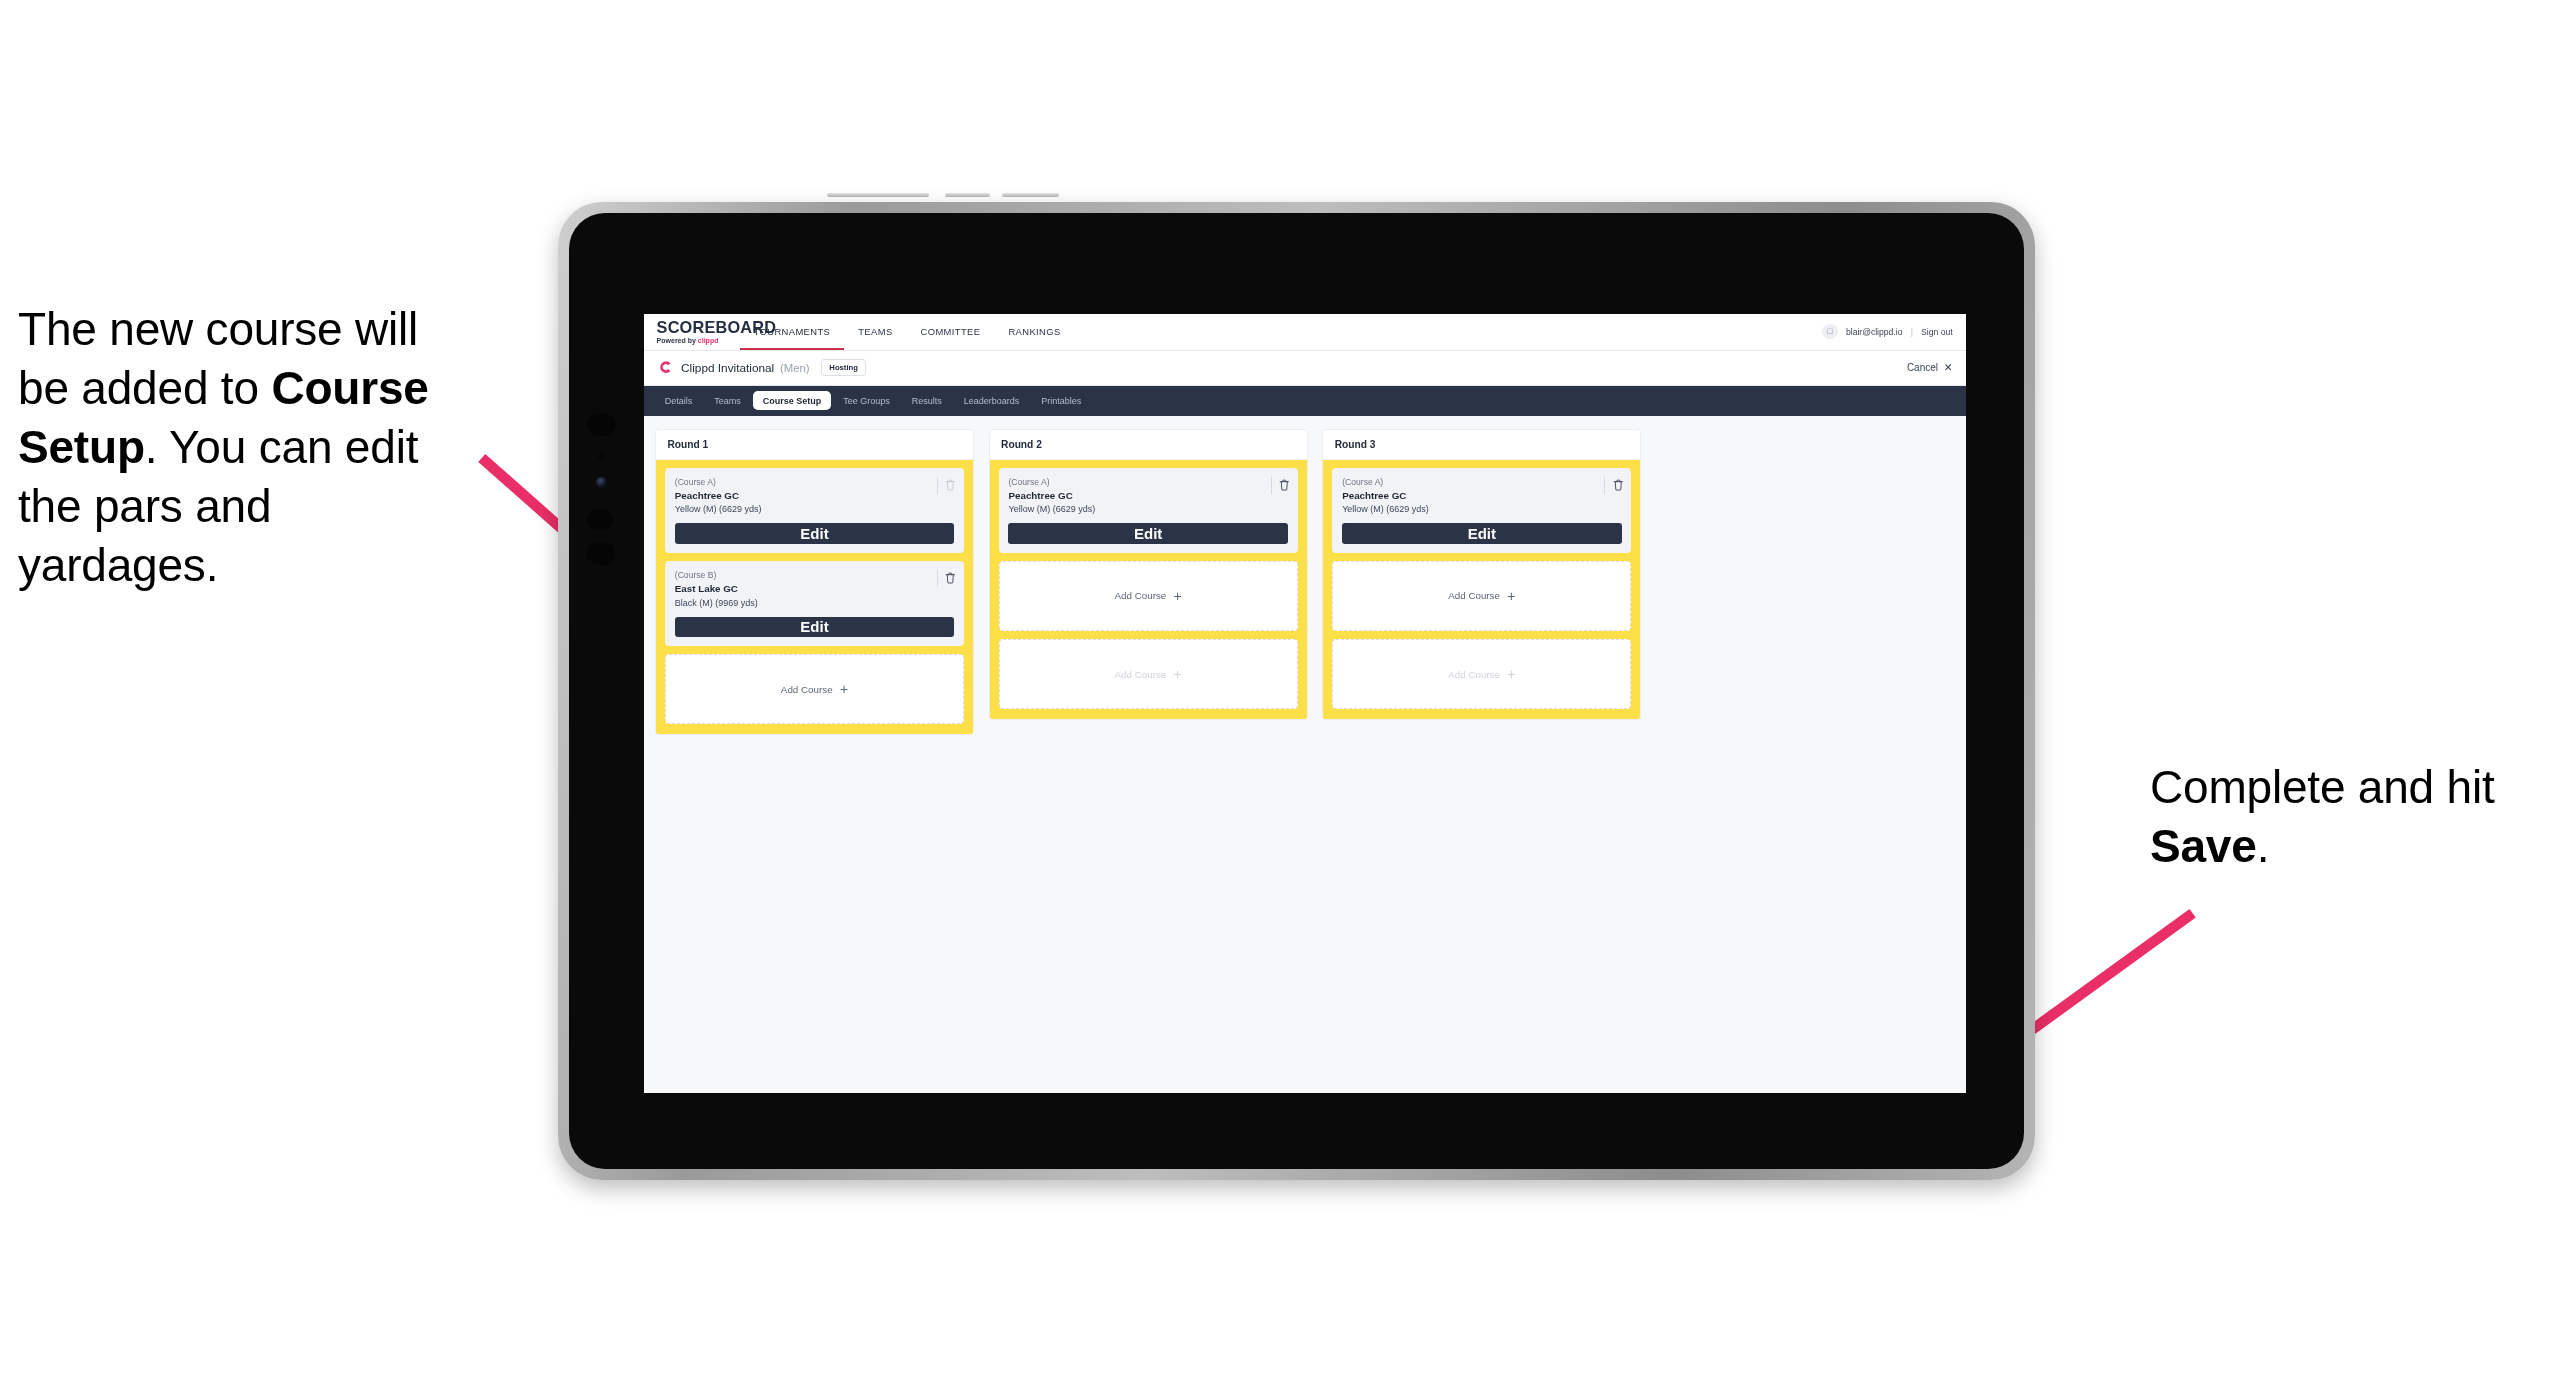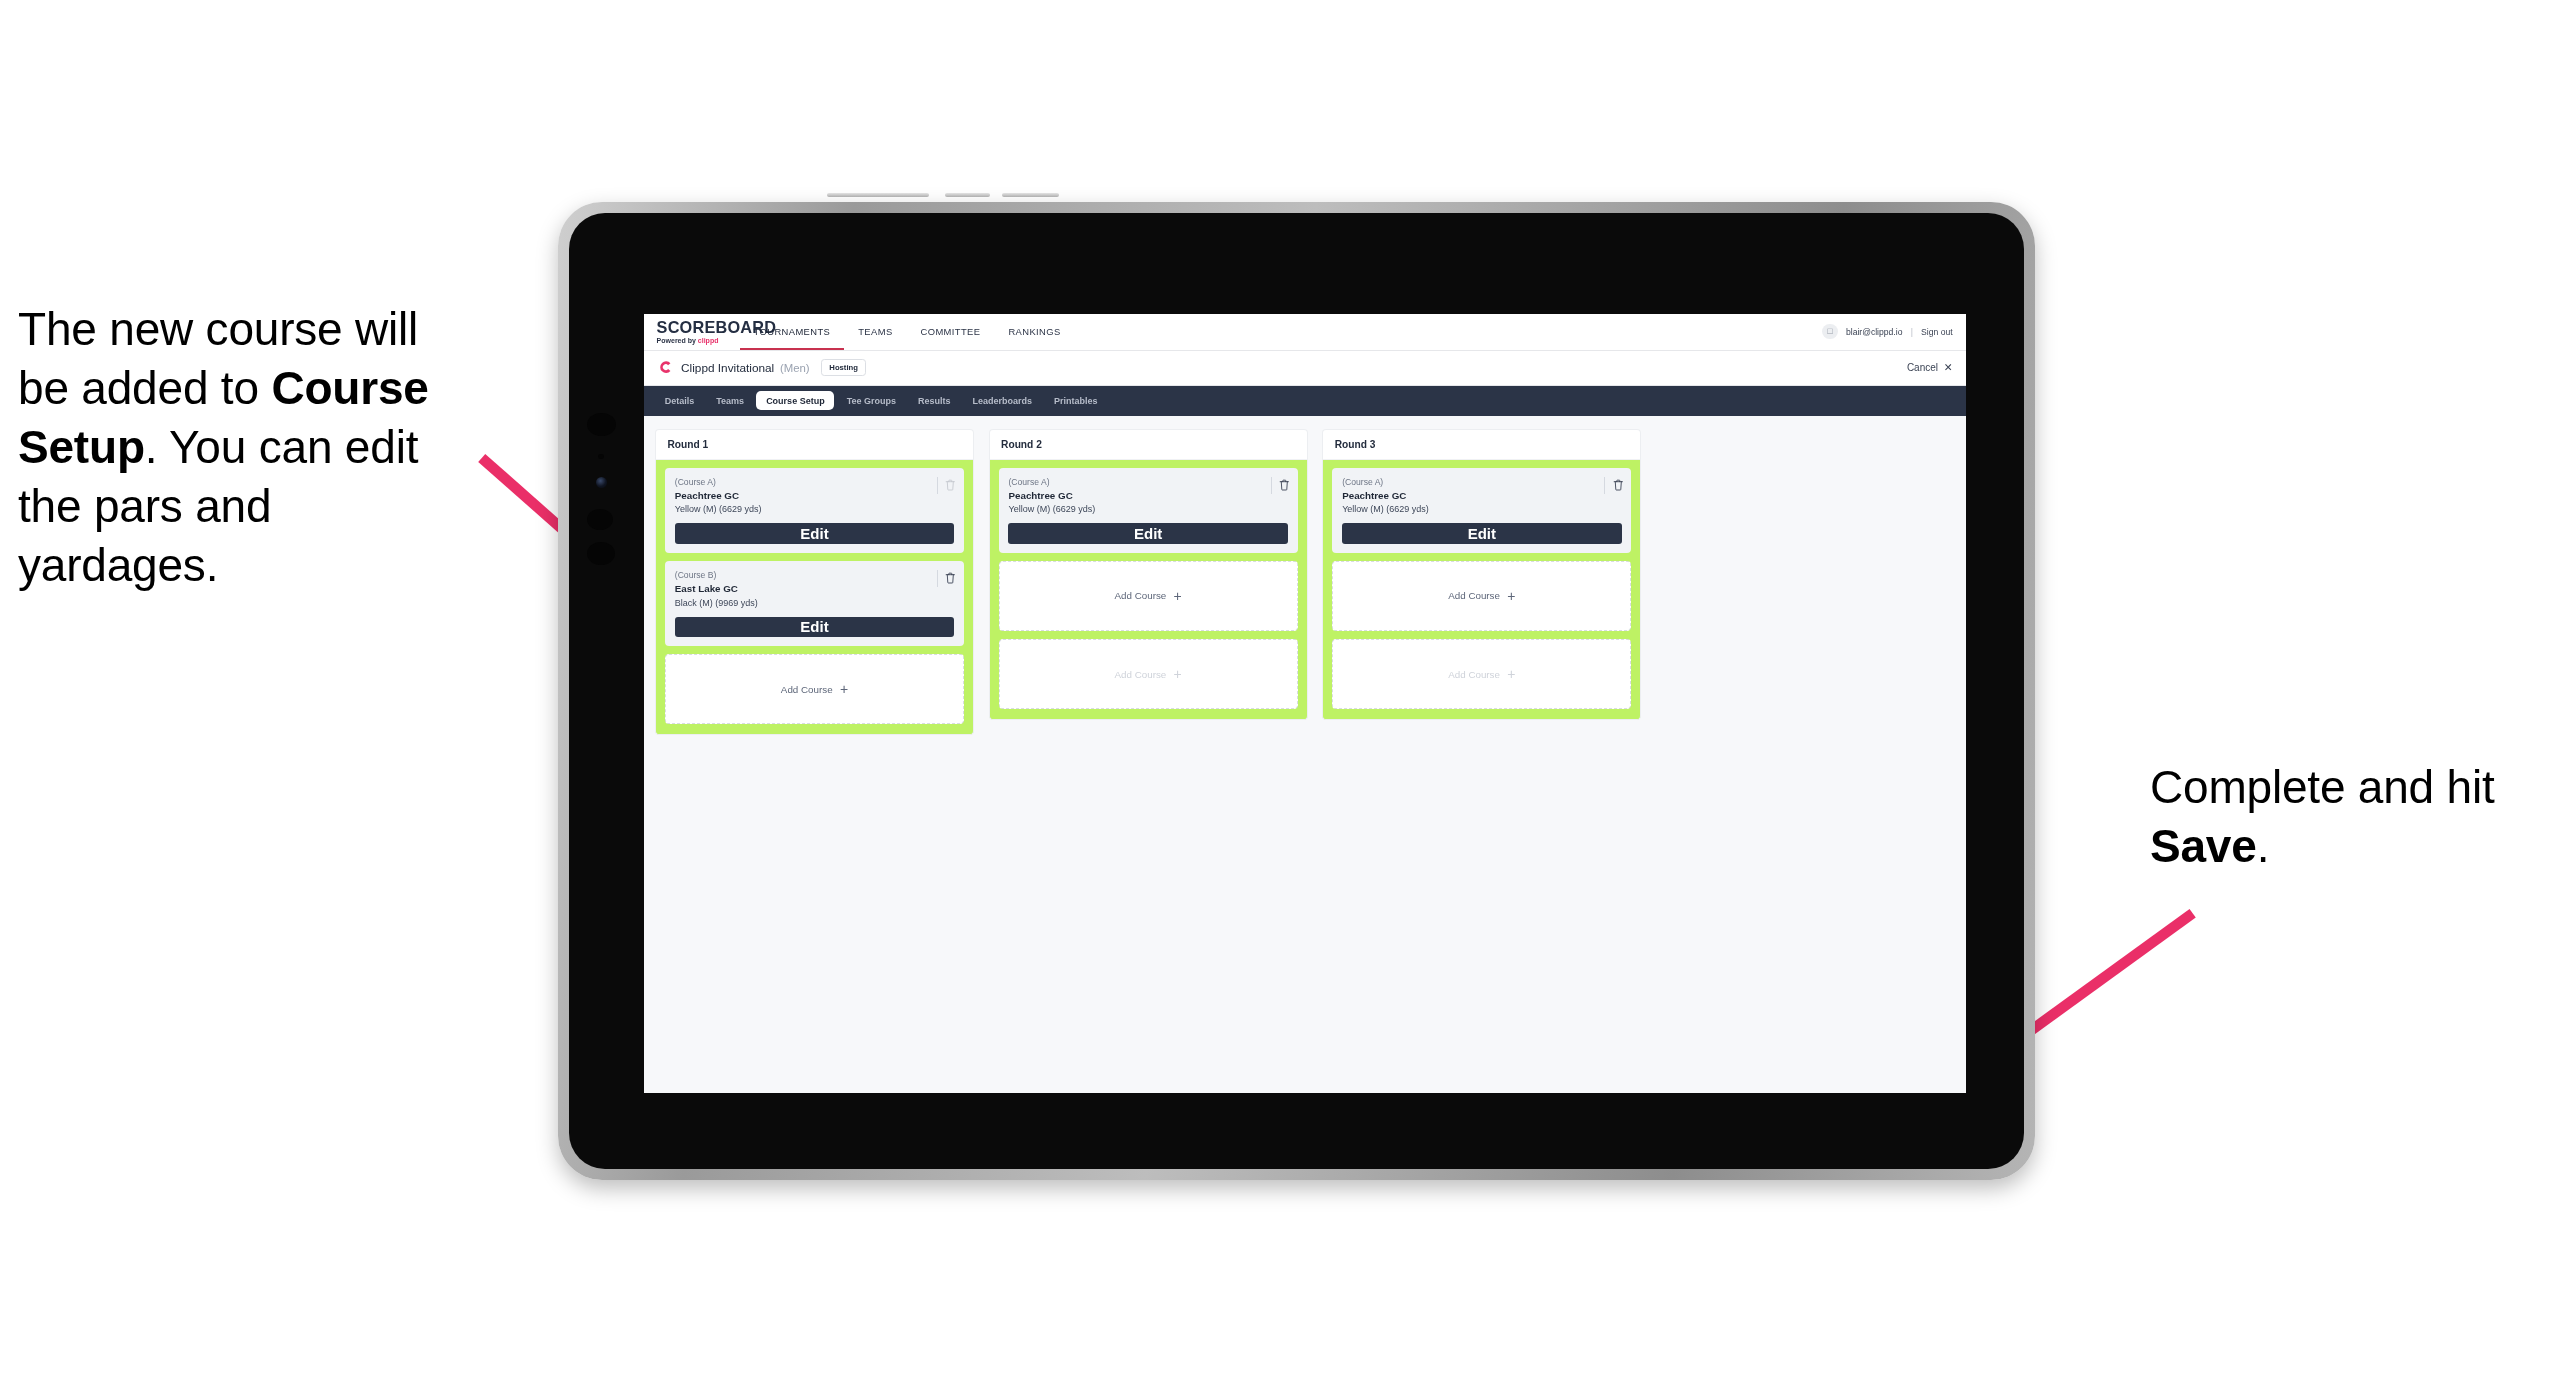--- a/index.html
+++ b/index.html
@@ -125,34 +125,33 @@
   #cancel-x { font-size:10.6px; color:#3b4354; line-height:1; }
 
   
   #tabbar {
     height: 30px; background:#2b3447; display:flex; align-items:center;
     padding: 0 11.4px; gap: 2.4px;
   }
   .tab {
     font-size:9px; color:#b6bcc9; padding:4.9px 9.8px; border-radius:4.9px; cursor:pointer;
     white-space:nowrap;
-    font-weight:bold;
   }
   .tab.active { background:#fff; color:#1d2535; font-weight:600; }
 
   
   #content { padding: 13px 11.4px; display:flex; gap:14.7px; align-items:flex-start; }
   .round-col { width: 319px; }
   .round-head {
     background:#fff; border:0.8px solid #eceef1; border-bottom:none;
     border-radius:4.1px 4.1px 0 0; padding: 9px 11.4px;
     font-size:10.2px; font-weight:600; color:#232c3d;
   }
   .round-body {
-    background:#bef264; border:0.8px solid #eceef1; border-top:0.8px solid #f0f1f4;
+    background:#fde047; border:0.8px solid #eceef1; border-top:0.8px solid #f0f1f4;
     border-radius:0 0 4.1px 4.1px; padding: 8.2px 9px 9.8px;
     display:flex; flex-direction:column; gap:8.2px;
   }
   .course-card {
     background:#f1f3f6; border-radius:4.1px; padding:9px 9.8px 9px; position:relative;
   }
   .course-label { font-size:8.6px; color:#6d7585; }
   .course-name { font-size:9.8px; font-weight:700; color:#1f2736; margin-top:3.3px; }
   .course-tee { font-size:9px; color:#3e4759; margin-top:3.3px; }
   .card-tools {

